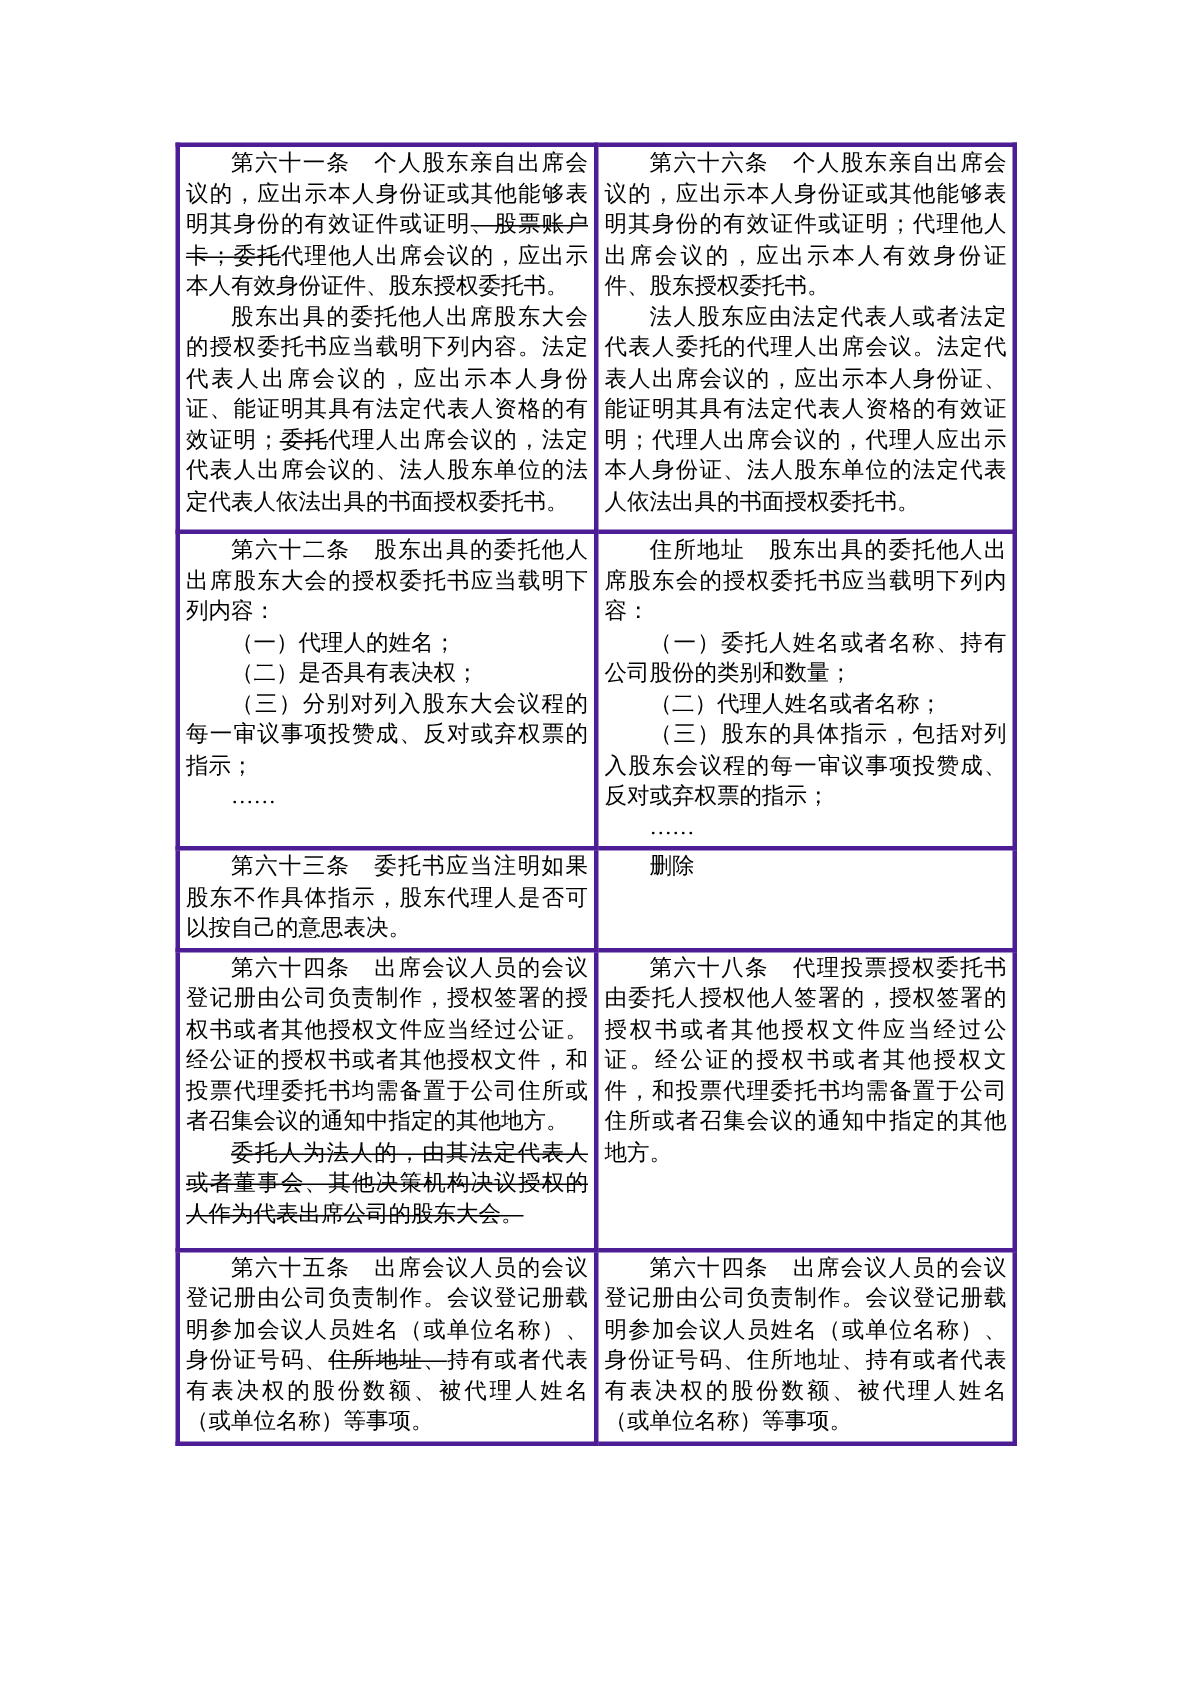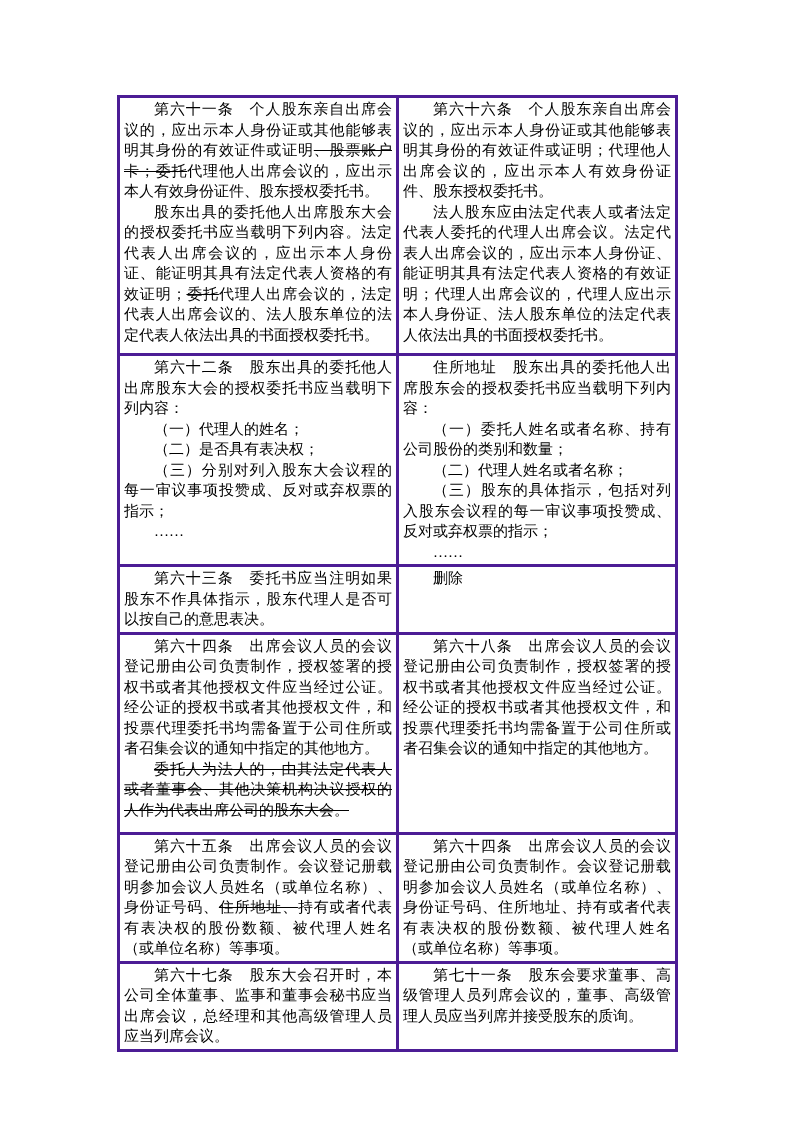--- a/index.html
+++ b/index.html
@@ -88,34 +88,26 @@
           <td>
             <div class="para"><span class="b">删除</span></div>
           </td>
         </tr>
         <tr>
           <td>
             <div class="para"><span>第六十四条　出席会议人员的会议登记册由公司负责制作，授权签署的授权书或者其他授权文件应当经过公证。经公证的授权书或者其他授权文件，和投票代理委托书均需备置于公司住所或者召集会议的通知中指定的其他地方。</span></div>
             <div class="para"><span class="b s">委托人为法人的，由其法定代表人或者董事会、其他决策机构决议授权的人作为代表出席公司的股东大会。</span></div>
           </td>
           <td>
-            <div class="para"><span class="b">第六十八条</span><span>　出席会议人员的会议登记册由公司负责制作，授权签署的授权书或者其他授权文件应当经过公证。经公证的授权书或者其他授权文件，和投票代理委托书均需备置于公司住所或者召集会议的通知中指定的其他地方。</span></div>
+            <div class="para"><span class="b">第六十八条</span><span>　代理投票授权委托书由委托人授权他人签署的，授权签署的授权书或者其他授权文件应当经过公证。经公证的授权书或者其他授权文件，和投票代理委托书均需备置于公司住所或者召集会议的通知中指定的其他地方。</span></div>
           </td>
         </tr>
         <tr>
           <td>
             <div class="para"><span>第六十五条　出席会议人员的会议登记册由公司负责制作。会议登记册载明参加会议人员姓名（或单位名称）、身份证号码、</span><span class="b s">住所地址、</span><span>持有或者代表有表决权的股份数额、被代理人姓名（或单位名称）等事项。</span></div>
           </td>
           <td>
             <div class="para"><span class="b">第六十四条</span><span>　出席会议人员的会议登记册由公司负责制作。会议登记册载明参加会议人员姓名（或单位名称）、身份证号码、住所地址、持有或者代表有表决权的股份数额、被代理人姓名（或单位名称）等事项。</span></div>
           </td>
         </tr>
-        <tr>
-          <td>
-            <div class="para"><span>第六十七条　股东大会召开时，本公司全体董事、监事和董事会秘书应当出席会议，总经理和其他高级管理人员应当列席会议。</span></div>
-          </td>
-          <td>
-            <div class="para"><span class="b">第七十一条　股东会要求董事、高级管理人员列席会议的，董事、高级管理人员应当列席并接受股东的质询。</span></div>
-          </td>
-        </tr>
       </tbody>
   </table>
 </div>
 
 </body></html>

